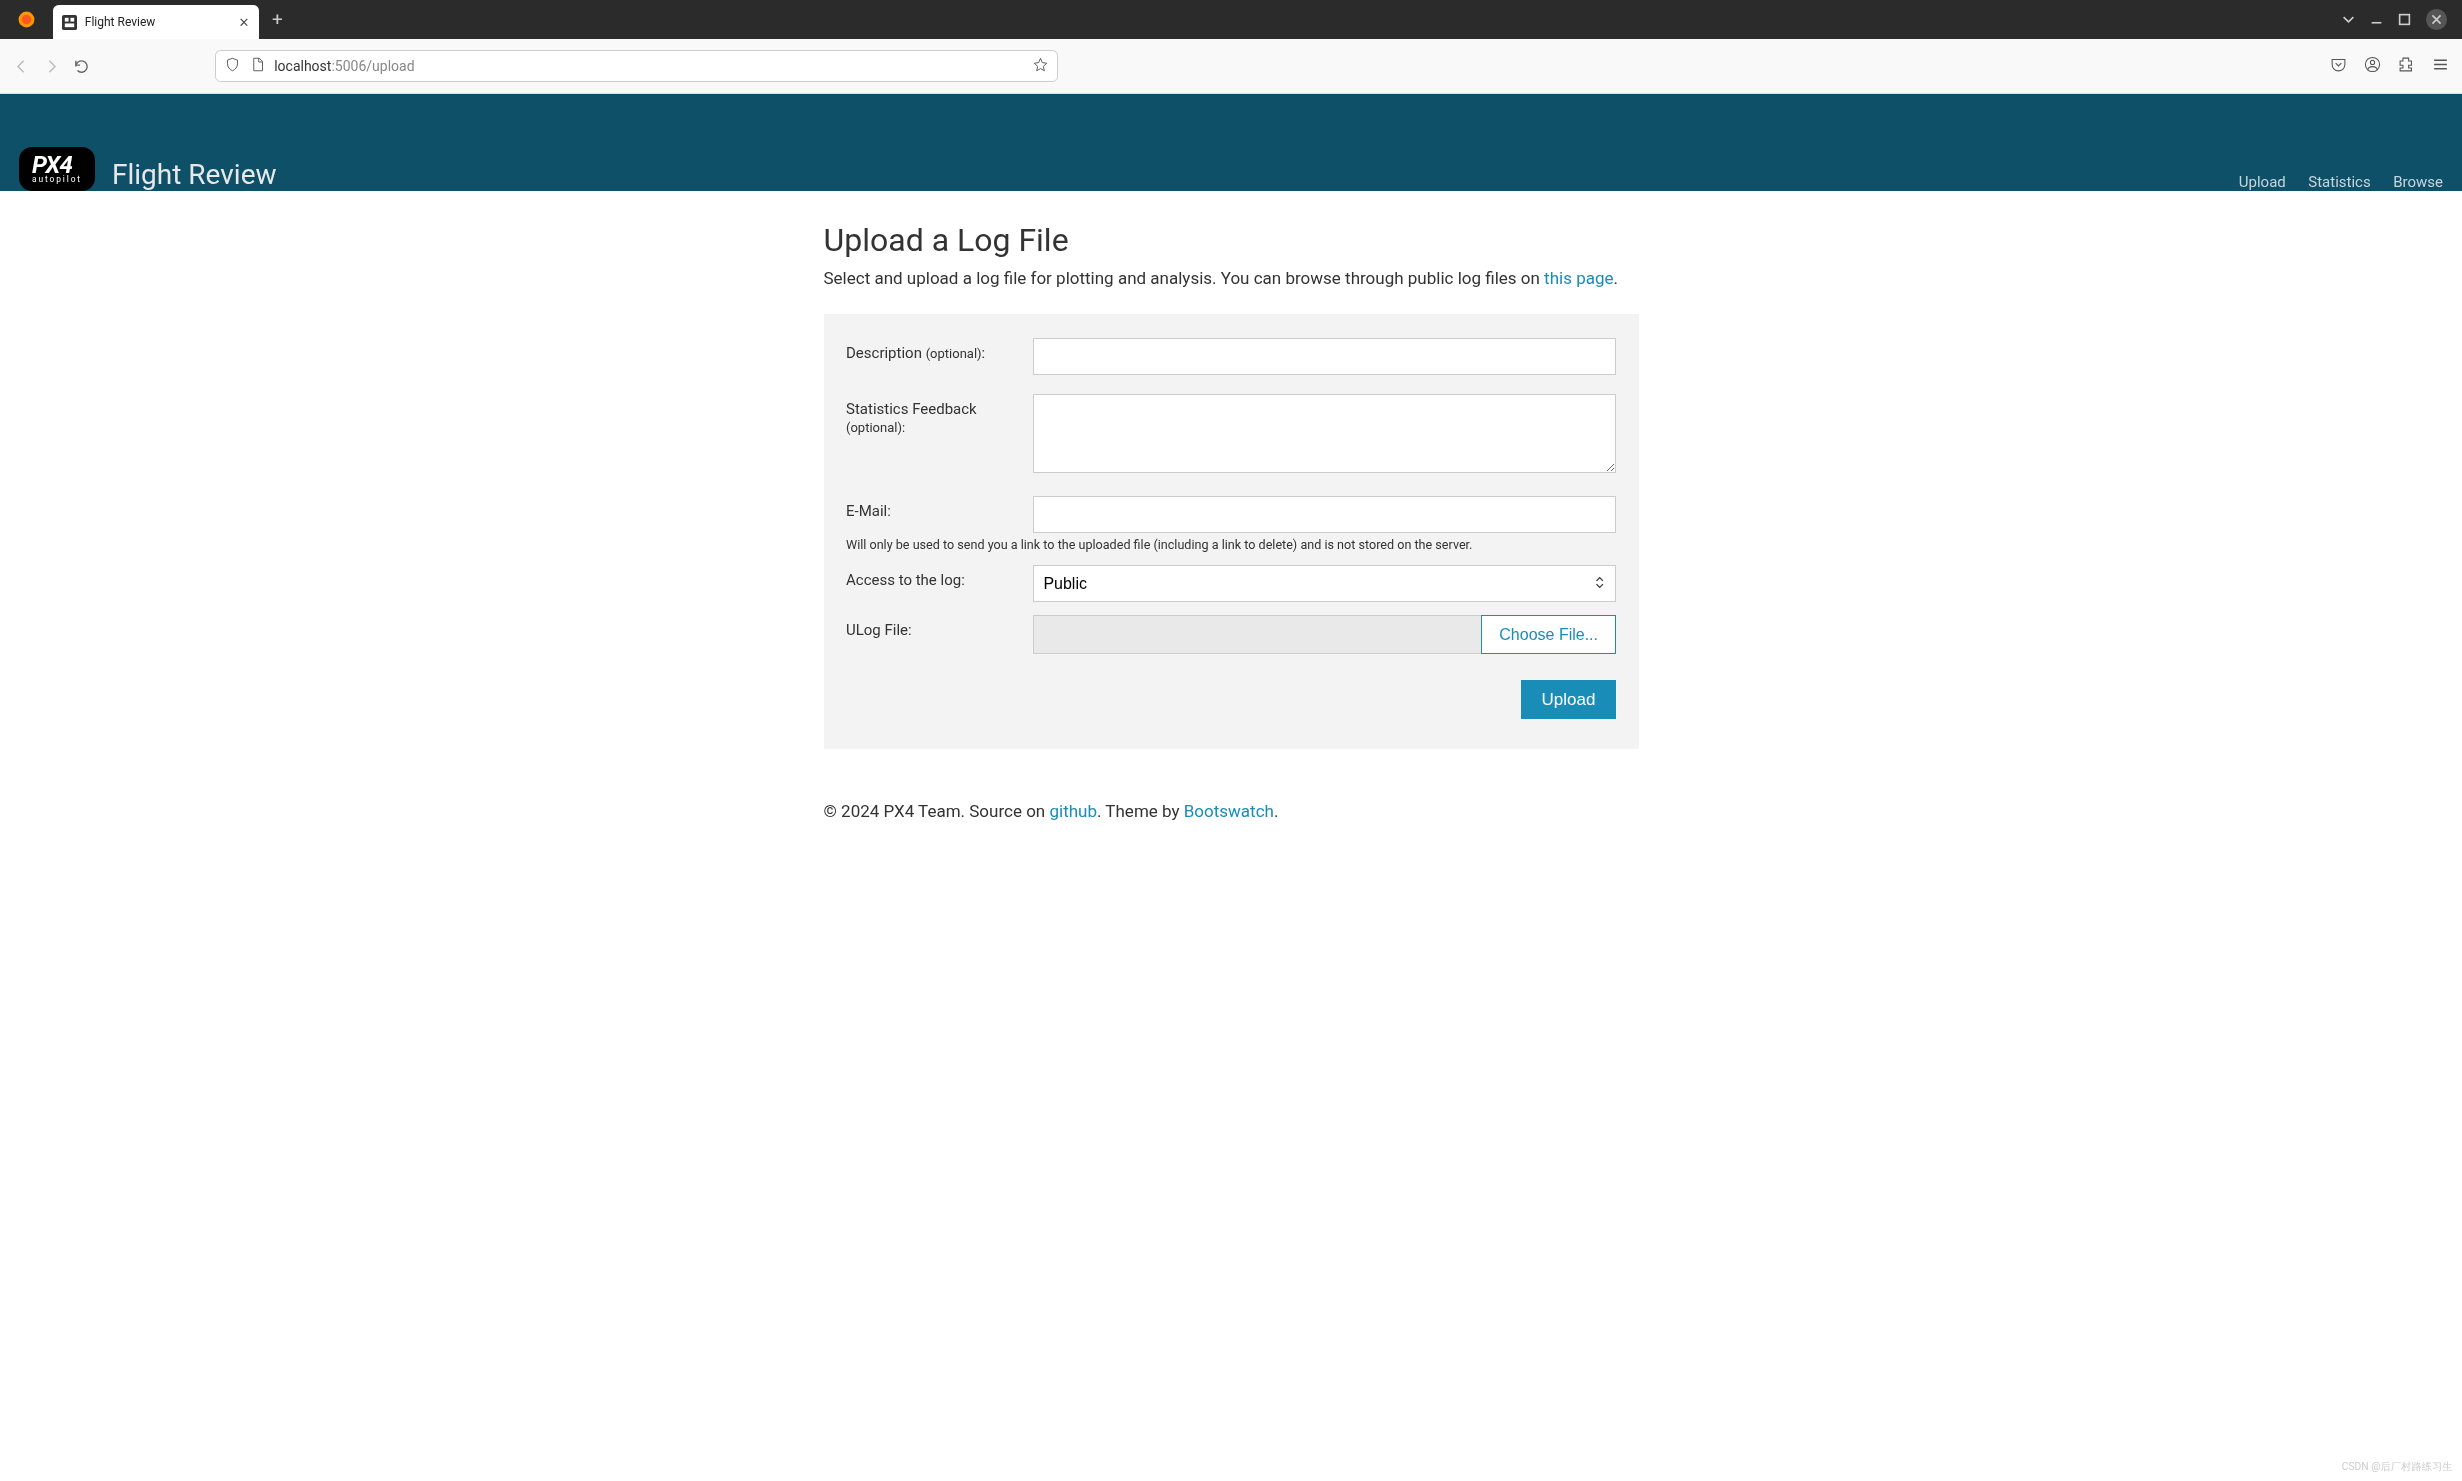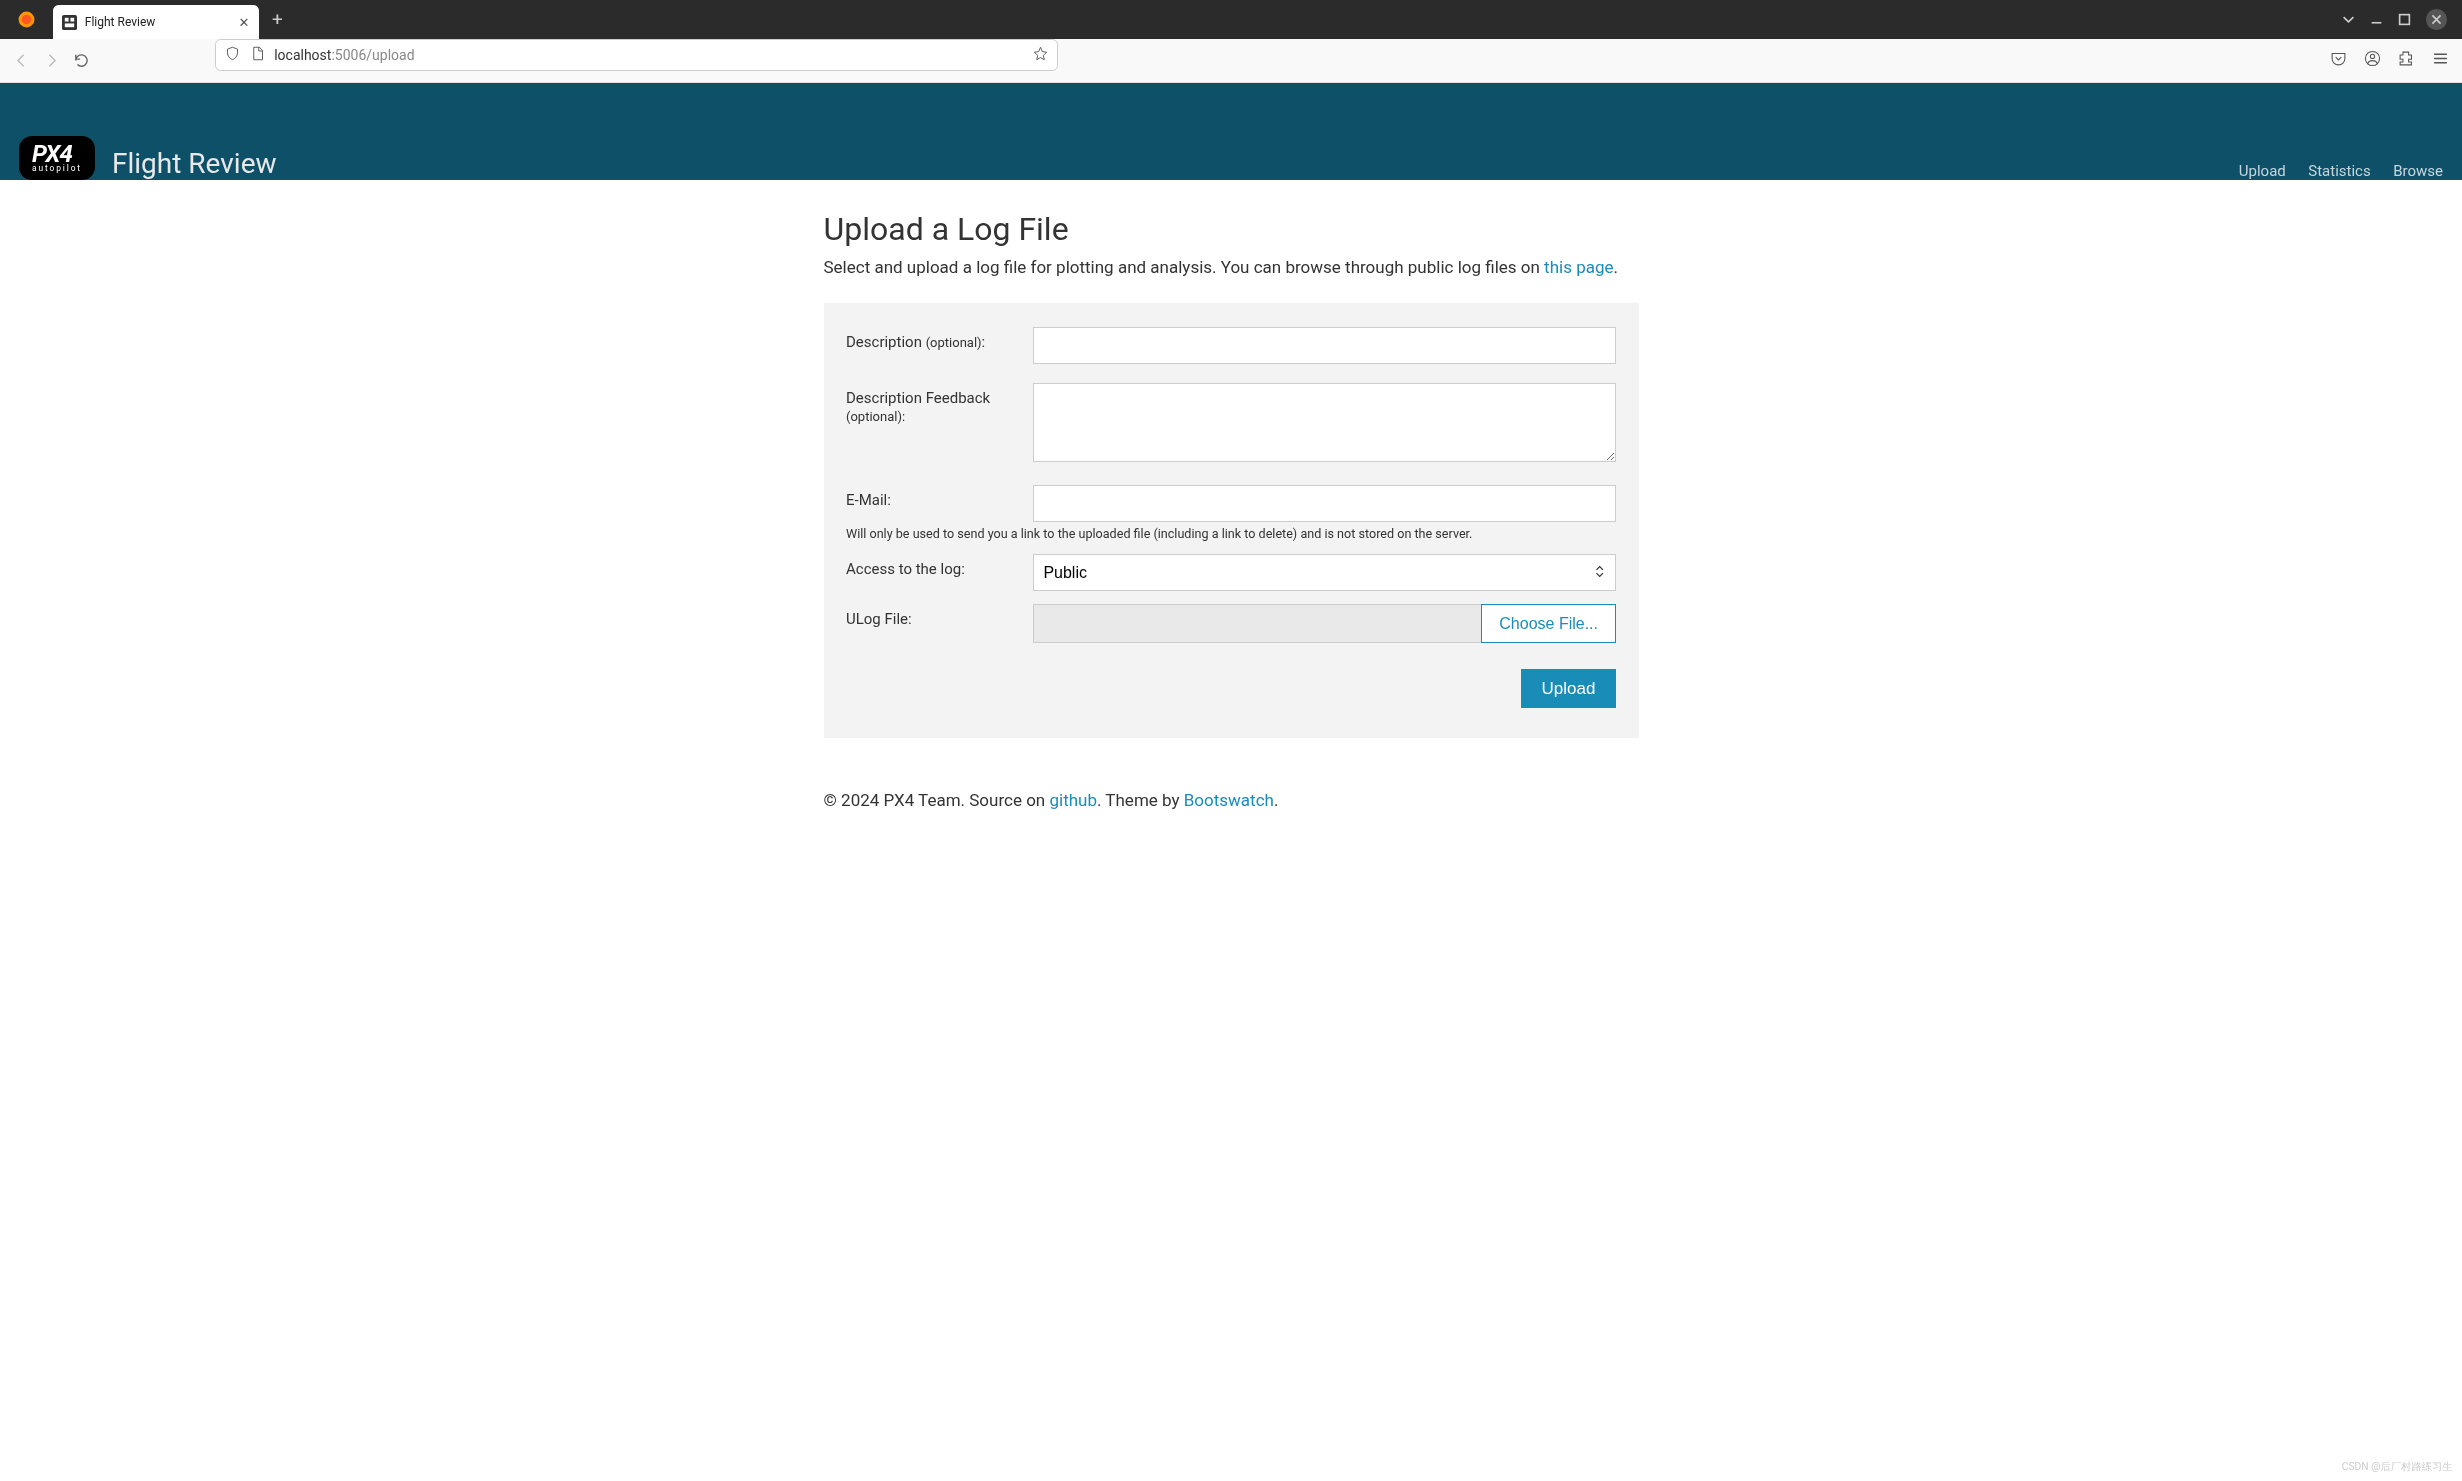--- a/index.html
+++ b/index.html
@@ -12,21 +12,21 @@
     .tab-favicon { width: 15px; height: 15px; flex-shrink: 0; }
     .tab-title { font-size: 12px; color: #222; flex: 1; }
     .tab-close { font-size: 13px; color: #555; cursor: pointer; }
     .new-tab { color: #ccc; font-size: 19px; margin-left: 13px; cursor: pointer; }
     .chrome-spacer { flex: 1; }
     .chrome-btn { color: #ccc; margin: 0 7.5px; cursor: pointer; display: flex; align-items: center; }
     .chrome-btn svg { width: 13px; height: 13px; }
     .chrome-close { width: 20.6px; height: 20.6px; background: #555; border-radius: 50%; display: flex; align-items: center; justify-content: center; }
     
     
-    .toolbar { background: #f9f9fa; height: 44px; display: flex; padding: 0 13px; gap: 13px; border-bottom: 0.9px solid #e0e0e0; }
+    .toolbar { background: #f9f9fa; height: 55px; display: flex; align-items: center; padding: 0 13px; gap: 13px; border-bottom: 0.9px solid #e0e0e0; }
     .nav-btn { color: #666; cursor: pointer; display: flex; align-items: center; }
     .nav-btn.disabled { color: #bbb; }
     .nav-btn svg { width: 17px; height: 17px; }
     .urlbar { flex: 0 1 843px; margin-left: 112px; height: 32px; background: #fff; border: 0.9px solid #ccc; border-radius: 5.6px; display: flex; align-items: center; padding: 0 9.4px; gap: 9.4px; }
     .urlbar svg { width: 15px; height: 15px; color: #555; }
     .url-text { flex: 1; font-size: 14px; color: #333; }
     .url-text .dim { color: #888; }
     .toolbar-right { display: flex; align-items: center; gap: 17px; margin-left: auto; }
     .toolbar-right svg { width: 17px; height: 17px; color: #555; }
     
@@ -186,21 +186,21 @@
   <div class="form-card">
     <div class="form-row">
       <div class="form-label">
         <span>Description </span><span class="opt">(optional)</span><span>:</span>
       </div>
       <div class="form-control"><input type="text" style=""></div>
     </div>
 
     <div class="form-row">
       <div class="form-label">
-        <span>Description Feedback</span><br><span class="opt"><span>(optional)</span><span>:</span></span>
+        <span>Statistics Feedback</span><br><span class="opt"><span>(optional)</span><span>:</span></span>
       </div>
       <div class="form-control"><textarea style=""></textarea></div>
     </div>
 
     <div class="form-row" style="margin-bottom:3.7px;">
       <div class="form-label">E-Mail:</div>
       <div class="form-control"><input type="email" style=""></div>
     </div>
     <div class="help-text">Will only be used to send you a link to the uploaded file (including a link to delete) and is not stored on the server.</div>
 

